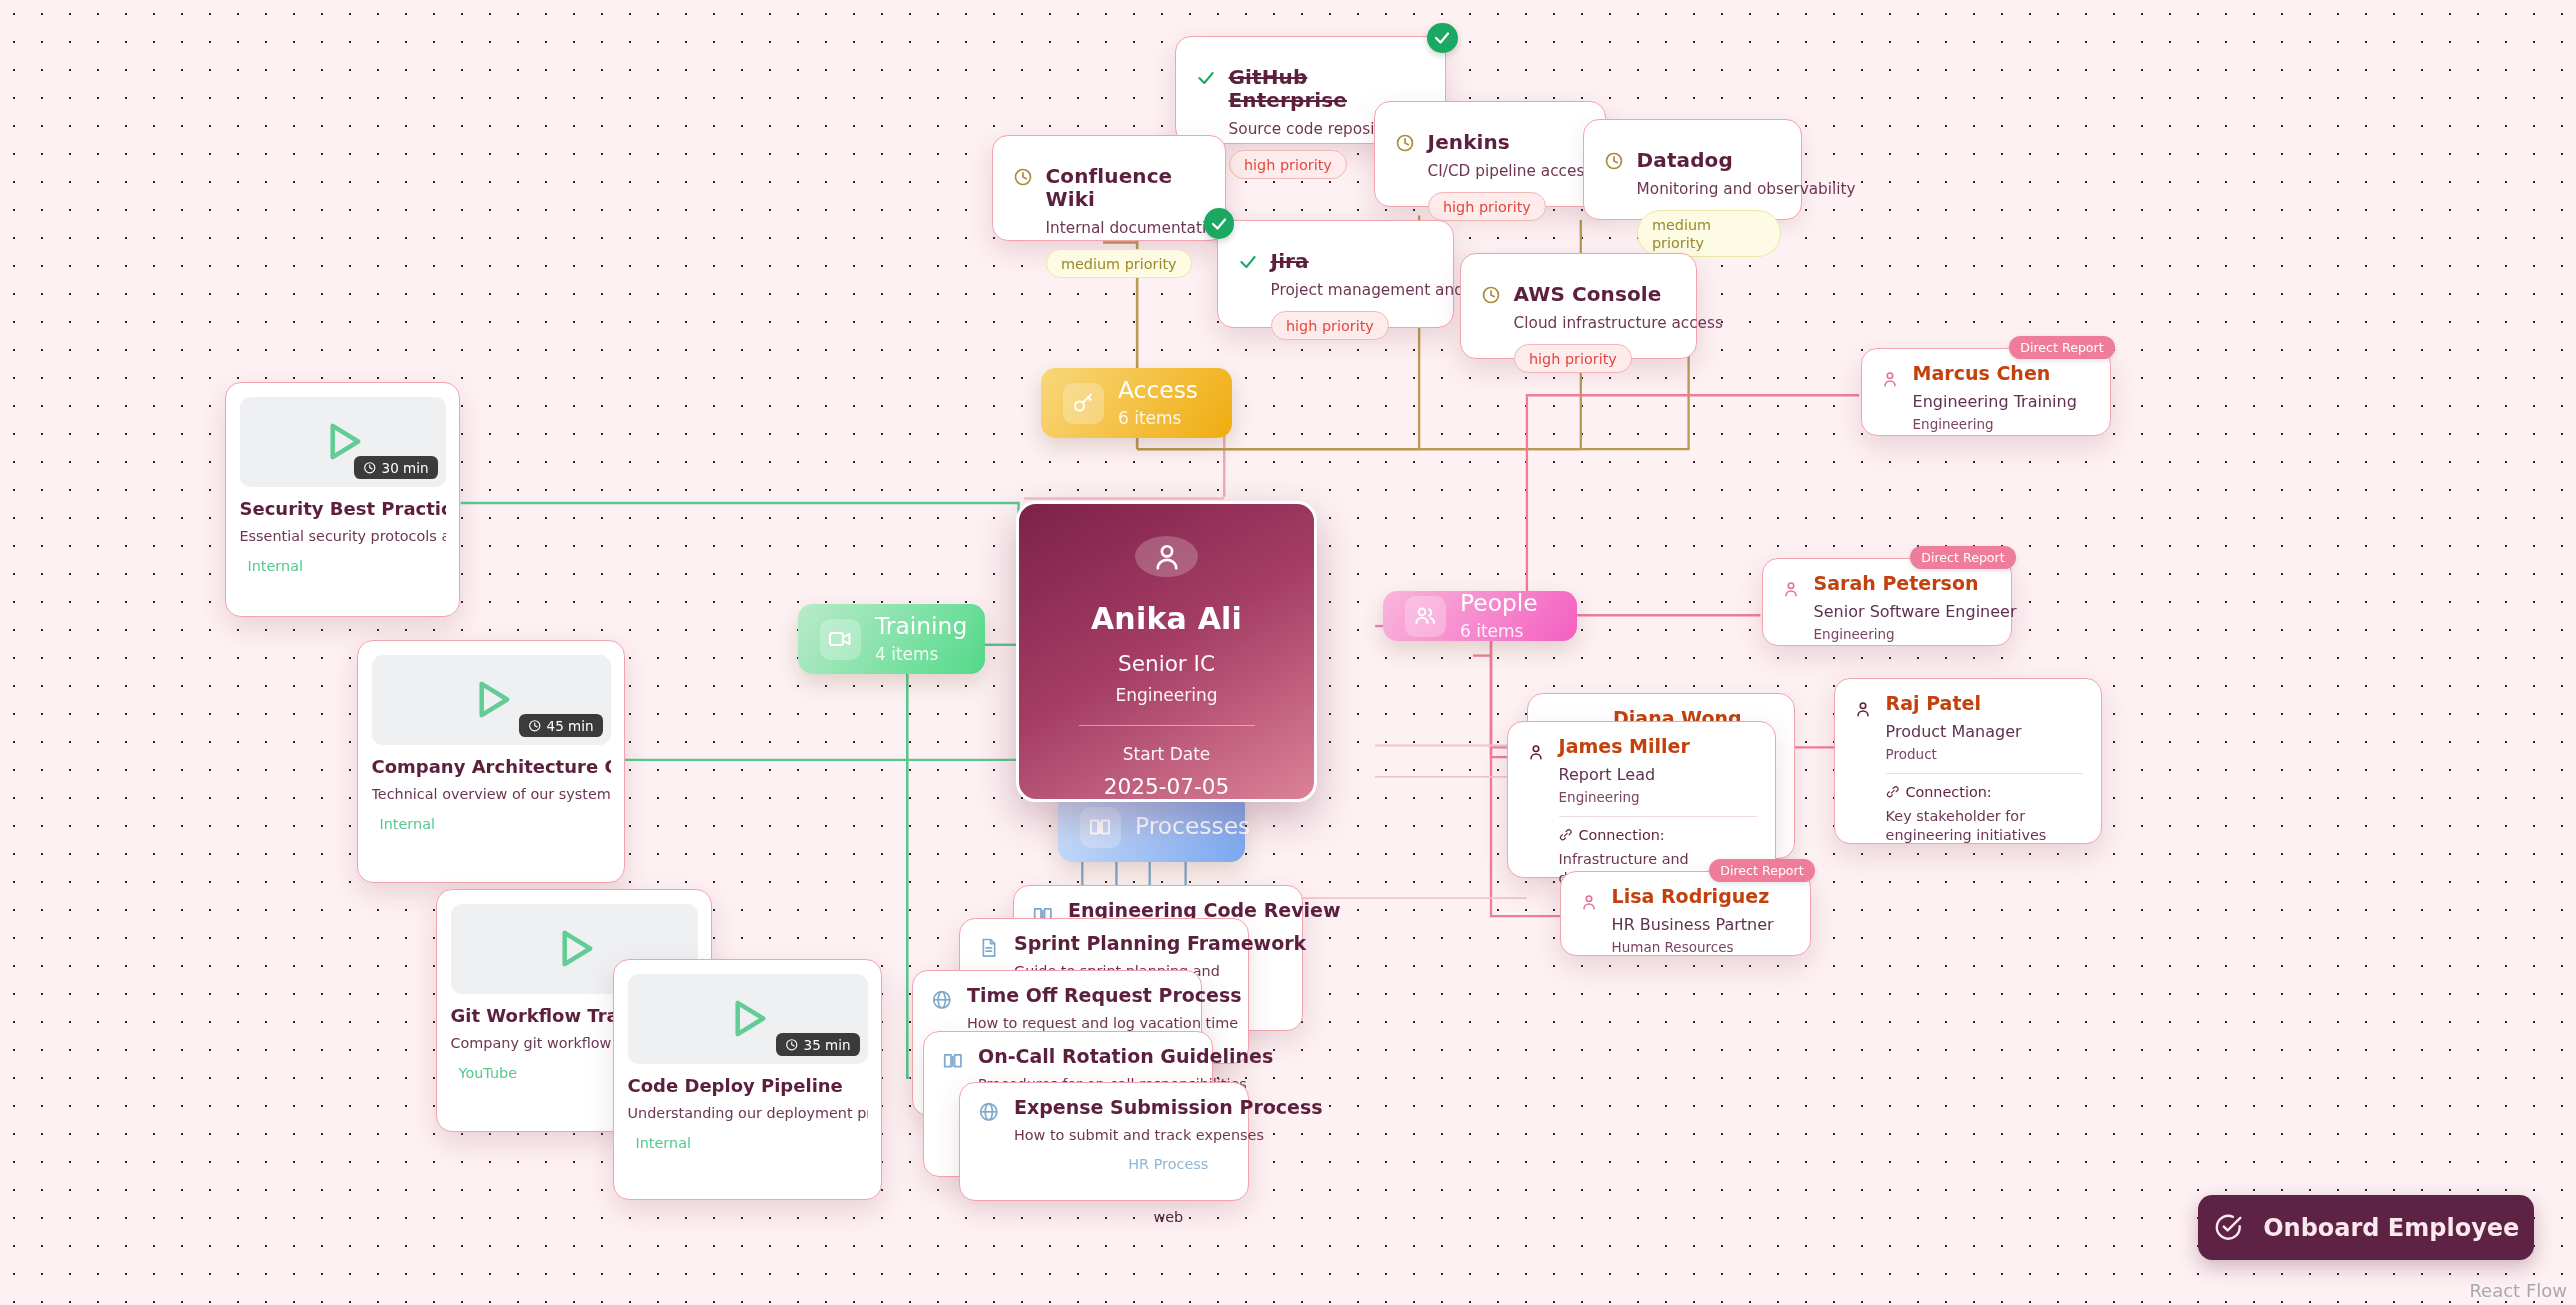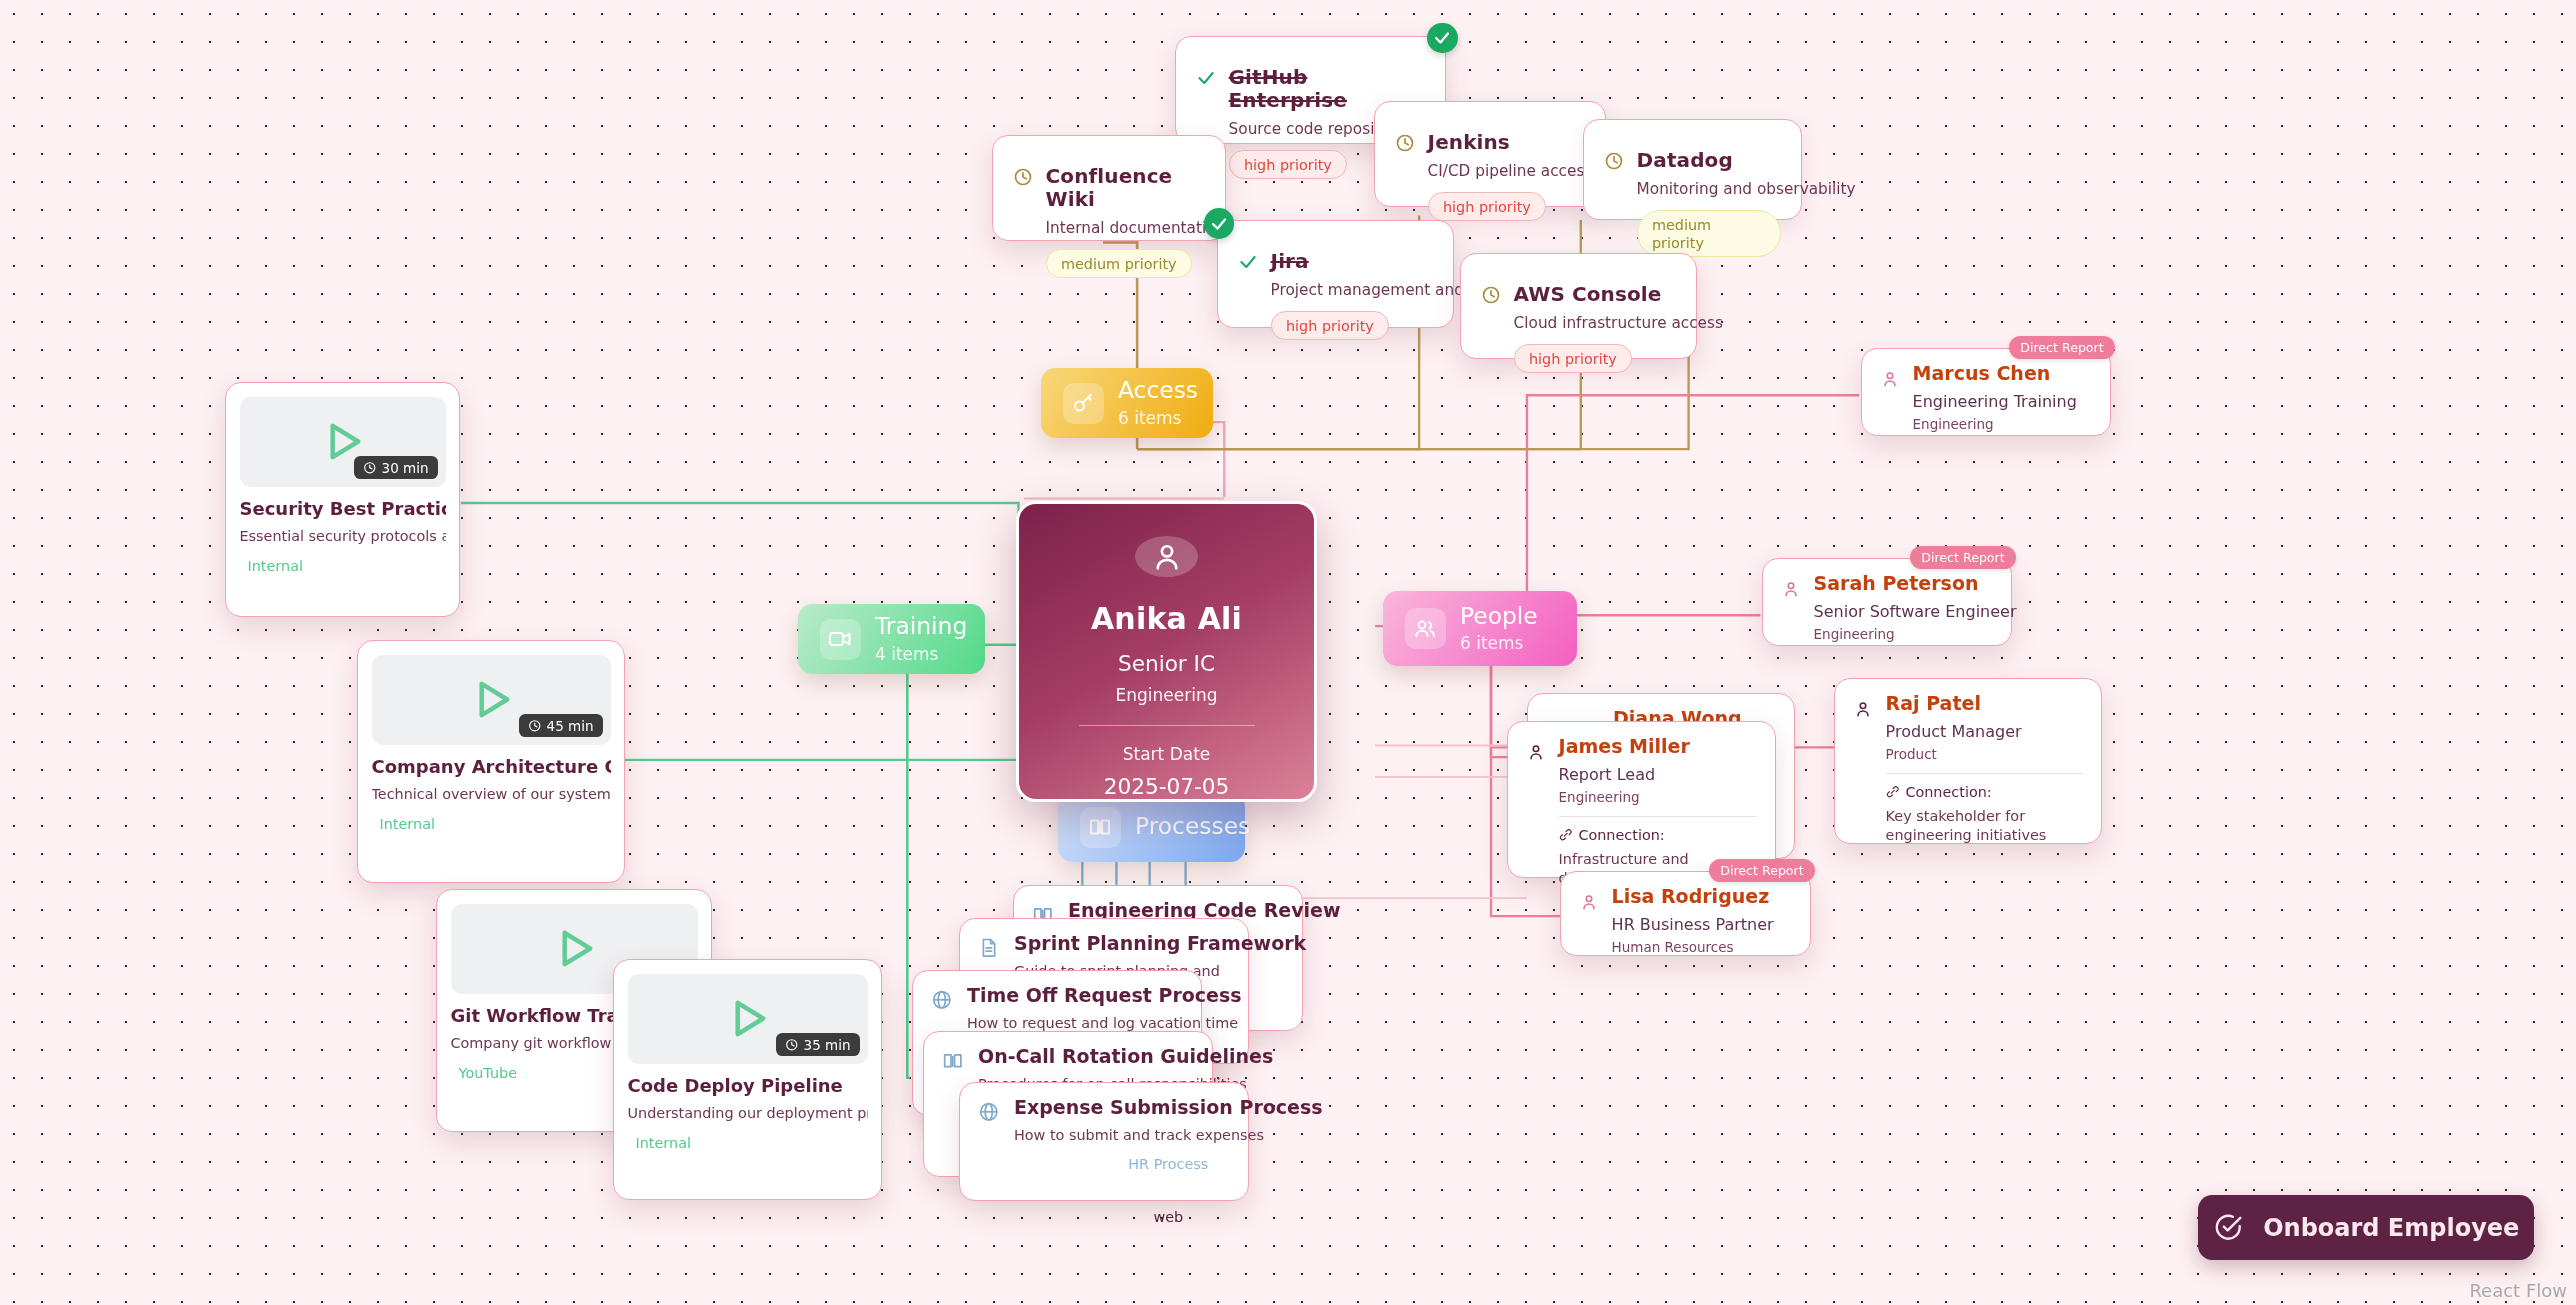--- a/index.html
+++ b/index.html
@@ -310,21 +310,21 @@
             <polyline points="12,7 12,12 16,14" stroke-linecap="round"></polyline>
           </svg>
         <span>35 min</span>
       </span>
     </div>
     <div class="tr-title">Code Deploy Pipeline</div>
     <div class="tr-desc">Understanding our deployment process</div>
     <div class="tr-src">Internal</div>
   </div>
 
-  <div class="hub access" style="left:1041px;top:368px;width:172px;height:70px;">
+  <div class="hub access" style="left:1041px;top:368px;width:191px;height:70px;">
     <span class="hub-ic">
       <svg viewBox="0 0 24 24" fill="none" stroke="#fff" stroke-width="2" stroke-linecap="round">
           <circle cx="8.5" cy="15" r="4.5"></circle>
           <line x1="11.8" y1="11.8" x2="20" y2="3.6"></line>
           <line x1="17.2" y1="6.4" x2="19.6" y2="8.8"></line>
         </svg>
     </span>
     <span class="hub-txt">
       <span class="hub-title">Access</span>
       <span class="hub-count">6 items</span>
@@ -337,21 +337,21 @@
           <rect x="2" y="6" width="13" height="12" rx="2.5"></rect>
           <polygon points="15,10.5 21.5,6.8 21.5,17.2 15,13.5"></polygon>
         </svg>
     </span>
     <span class="hub-txt">
       <span class="hub-title">Training</span>
       <span class="hub-count">4 items</span>
     </span>
   </div>
 
-  <div class="hub people" style="left:1383px;top:591px;width:194px;height:75px;">
+  <div class="hub people" style="left:1383px;top:591px;width:194px;height:50px;">
     <span class="hub-ic">
       <svg viewBox="0 0 24 24" fill="none" stroke="#fff" stroke-width="2" stroke-linecap="round">
           <circle cx="9" cy="8" r="3.4"></circle>
           <path d="M3.4 19c0-3.1 2.5-5.2 5.6-5.2s5.6 2.1 5.6 5.2"></path>
           <path d="M16 5.4a3.4 3.4 0 0 1 0 6.4"></path>
           <path d="M17.6 14.2c2.1.6 3.4 2.4 3.4 4.8"></path>
         </svg>
     </span>
     <span class="hub-txt">
       <span class="hub-title">People</span>

